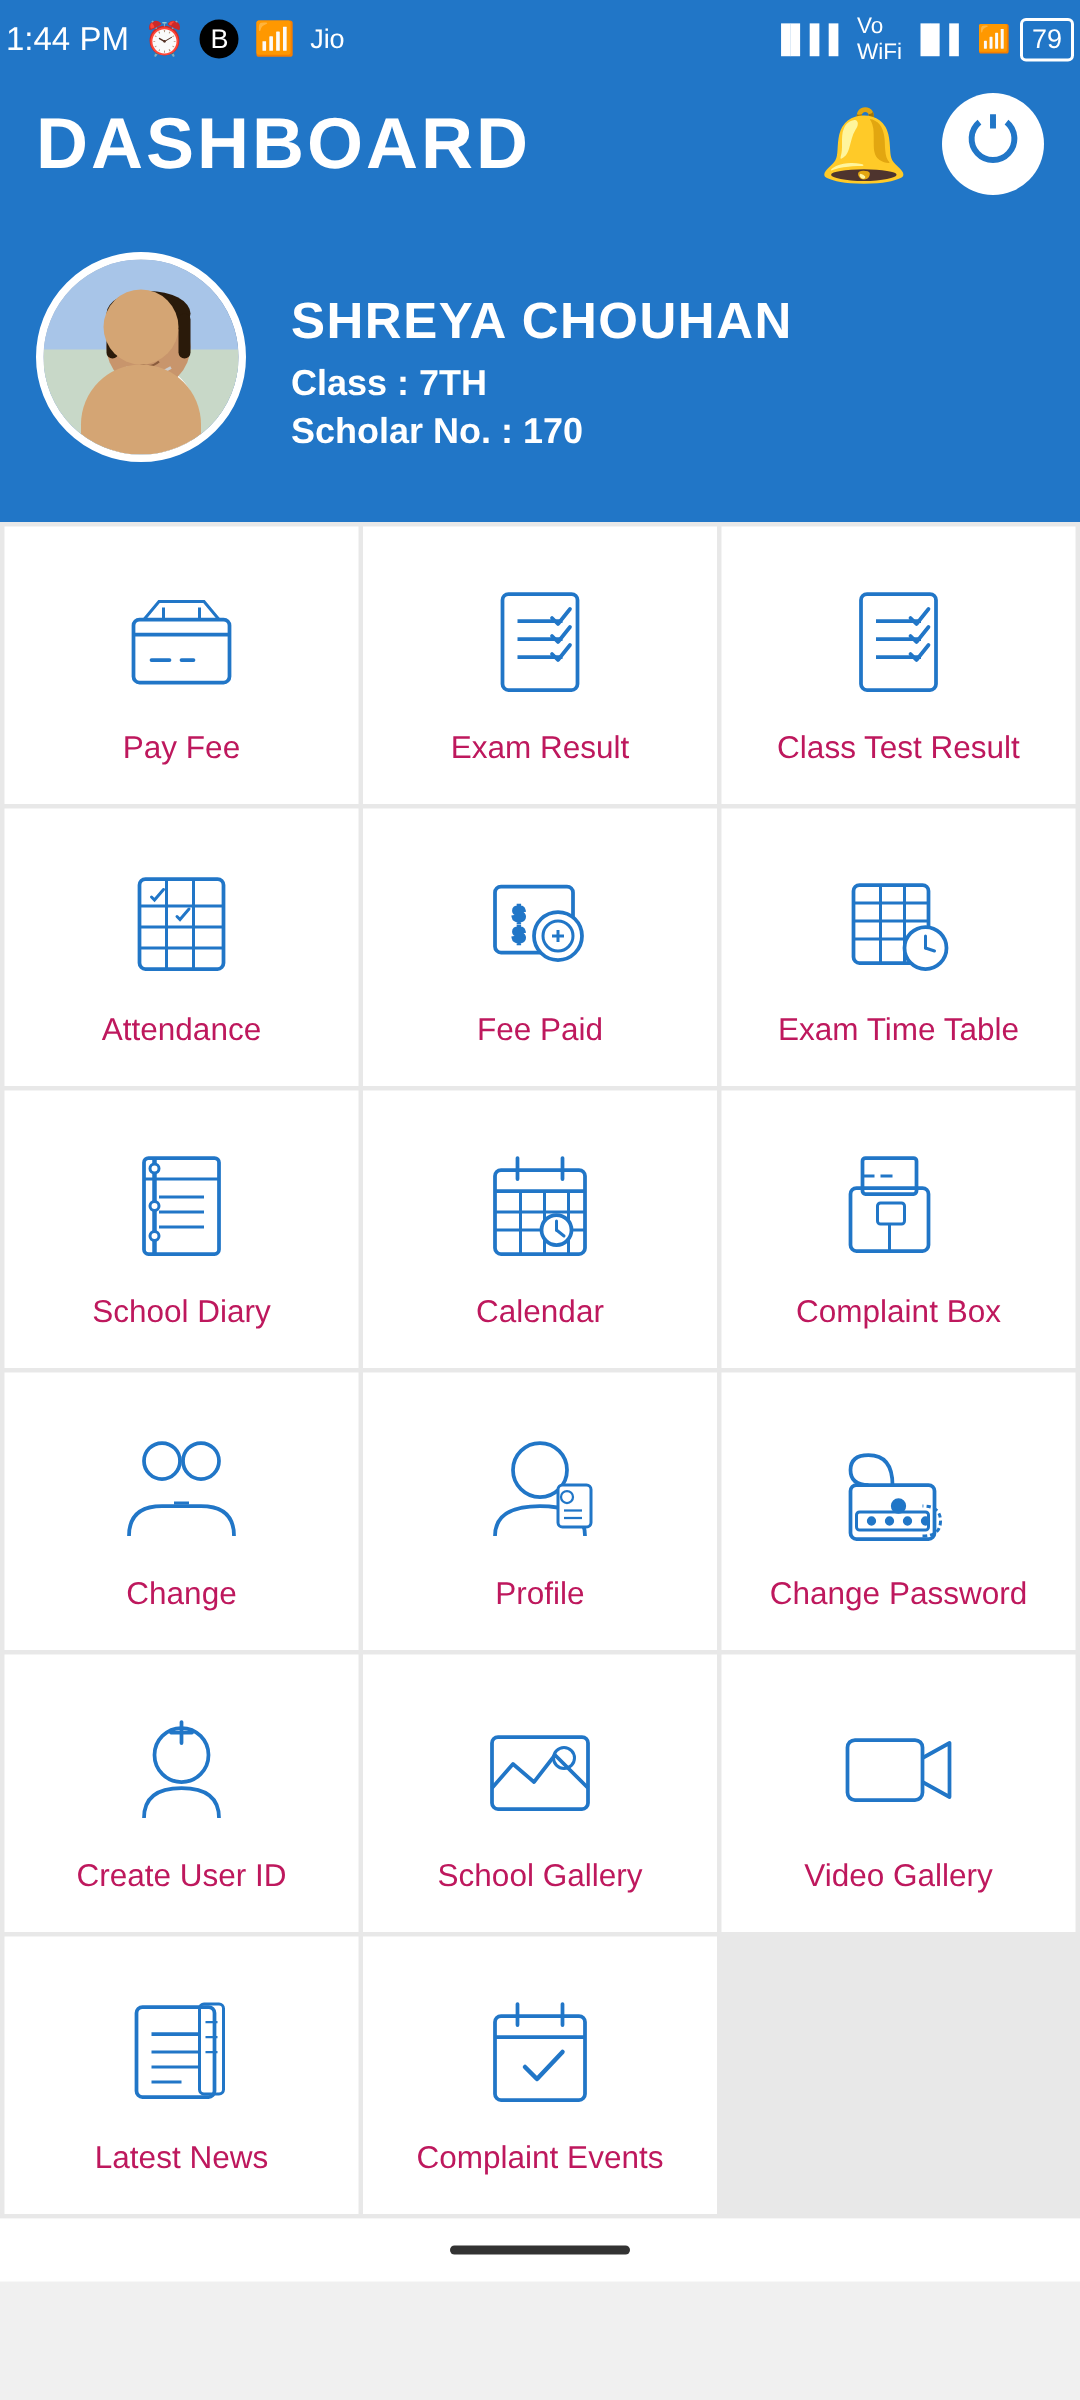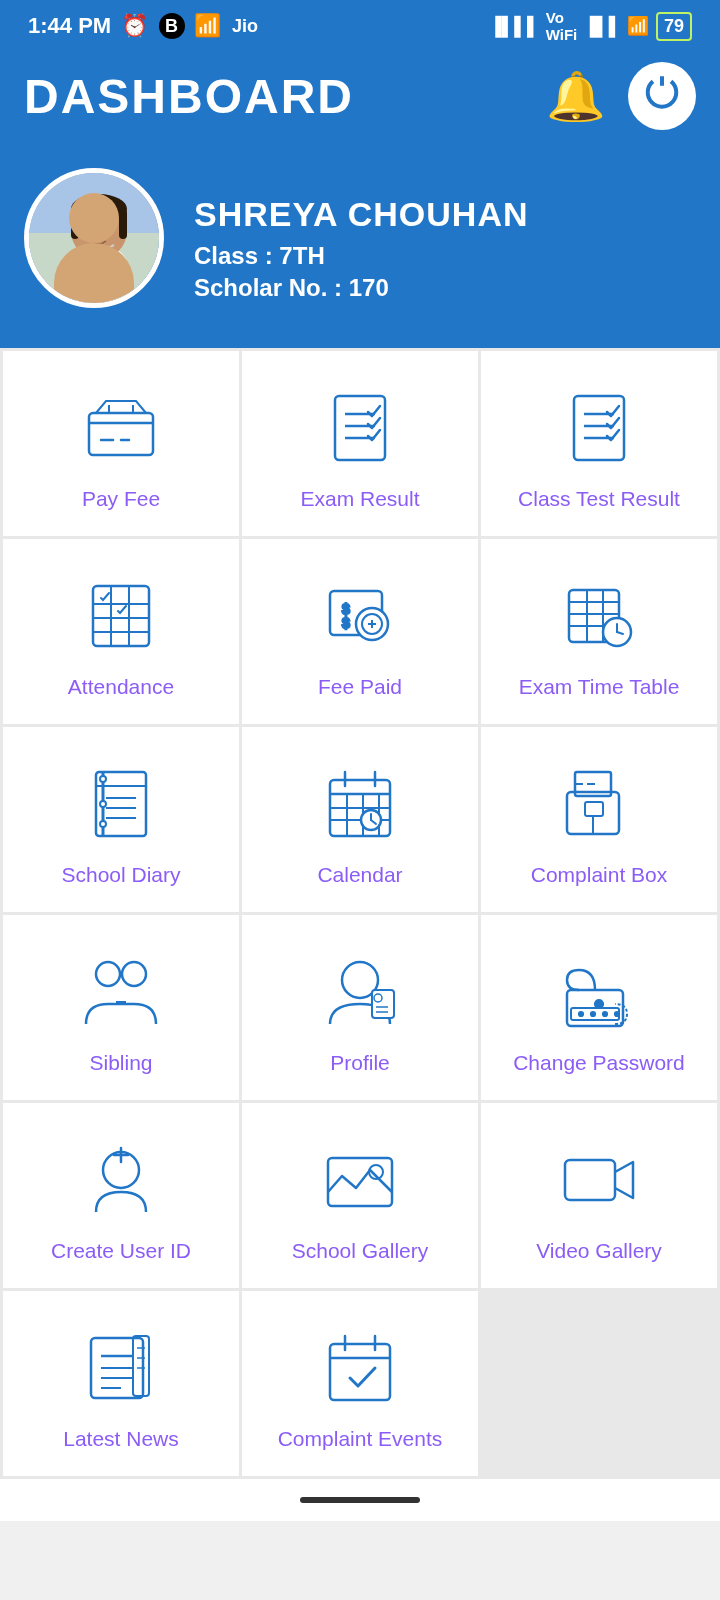--- a/index.html
+++ b/index.html
@@ -10,22 +10,22 @@
       font-family: 'Segoe UI', Arial, sans-serif;
       background: #f0f0f0;
       overflow-x: hidden;
     }
 
     
     .status-bar {
       background: #2176c7;
       color: white;
       font-size: 22px;
-      font-weight: 700;
-      padding: 8px 28px;
+      font-weight: 400;
+      padding: 8px 4px;
       display: flex;
       justify-content: space-between;
       align-items: center;
       height: 52px;
     }
     .status-left { display: flex; align-items: center; gap: 10px; }
     .status-right { display: flex; align-items: center; gap: 6px; font-size: 18px; }
 
     
     .header {
@@ -136,21 +136,21 @@
       display: flex; align-items: center; justify-content: center;
     }
     .grid-icon svg {
       width: 80px; height: 80px;
       fill: none;
       stroke: #2176c7;
       stroke-width: 2.2;
     }
     .grid-label {
       font-size: 21px;
-      color: #8b5cf6;
+      color: #be185d;
       text-align: center;
       font-weight: 400;
     }
 
     
     .bottom-bar {
       background: white;
       height: 42px;
       display: flex;
       align-items: center;
@@ -171,21 +171,21 @@
     <span>⏰</span>
     <span style="font-size:18px;background:black;color:white;border-radius:50%;width:26px;height:26px;display:inline-flex;align-items:center;justify-content:center;">B</span>
     <span>📶</span>
     <span style="font-size:18px;">Jio</span>
   </div>
   <div class="status-right">
     <span>▐▌▌▌</span>
     <span style="font-size:15px;">Vo<br>WiFi</span>
     <span>▐▌▌</span>
     <span>📶</span>
-    <span style="border:2px solid #bef264;border-radius:4px;padding:2px 6px;font-size:18px;">
+    <span style="border:2px solid #ffffff;border-radius:4px;padding:2px 6px;font-size:18px;">
       <span>79</span>
     </span>
   </div>
 </div>
 
 <div class="header">
   <div class="header-title">DASHBOARD</div>
   <div class="header-icons">
     <div class="header-icon-btn">
       <span class="bell-icon">🔔</span>
@@ -372,21 +372,21 @@
     </div>
     <div class="grid-item">
       <div class="grid-icon">
         <svg viewBox="0 0 80 80">
     <circle cx="27" cy="22" r="12" stroke="#2176c7" stroke-width="2.5" fill="none"></circle>
     <circle cx="53" cy="22" r="12" stroke="#2176c7" stroke-width="2.5" fill="none"></circle>
     <path d="M5 72 Q5 52 27 52 Q40 52 40 52 Q40 52 53 52 Q75 52 75 72" stroke="#2176c7" stroke-width="2.5" fill="none"></path>
     <line x1="35" y1="50" x2="45" y2="50" stroke="#2176c7" stroke-width="2"></line>
     </svg>
       </div>
-      <span class="grid-label">Sibling</span>
+      <span class="grid-label">Change</span>
     </div>
     <div class="grid-item">
       <div class="grid-icon">
         <svg viewBox="0 0 80 80">
           <circle cx="40" cy="28" r="18" stroke="#2176c7" stroke-width="2.5" fill="none"></circle>
     <path d="M10 72 Q10 52 40 52 Q70 52 70 72" stroke="#2176c7" stroke-width="2.5" fill="none"></path>
     <rect x="52" y="38" width="22" height="28" rx="3" fill="white" stroke="#2176c7" stroke-width="2"></rect>
     <circle cx="58" cy="46" r="4" fill="none" stroke="#2176c7" stroke-width="1.5"></circle>
     <line x1="56" y1="55" x2="68" y2="55" stroke="#2176c7" stroke-width="1.5"></line>
     <line x1="56" y1="60" x2="68" y2="60" stroke="#2176c7" stroke-width="1.5"></line>

